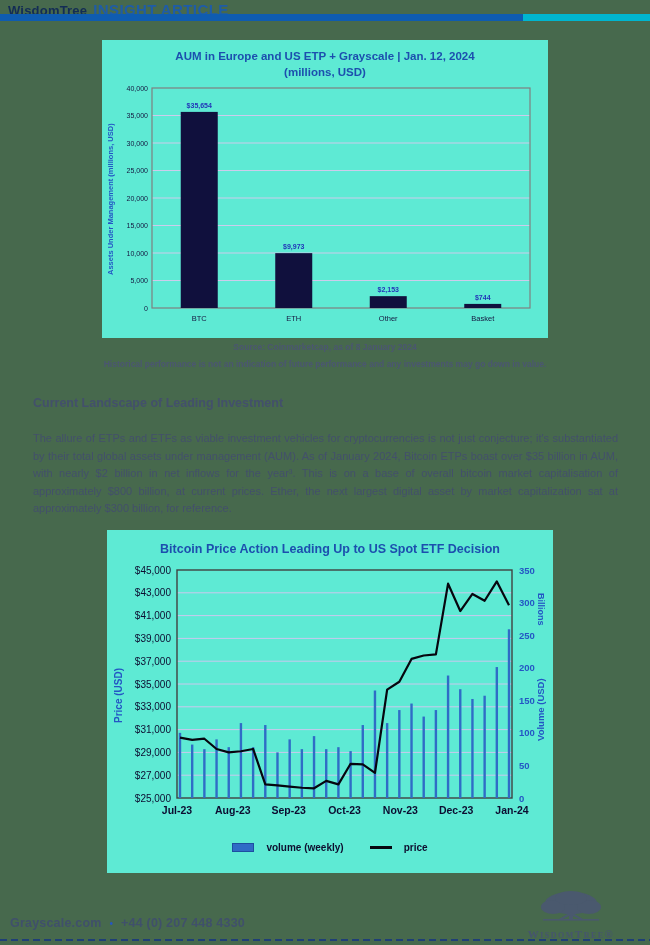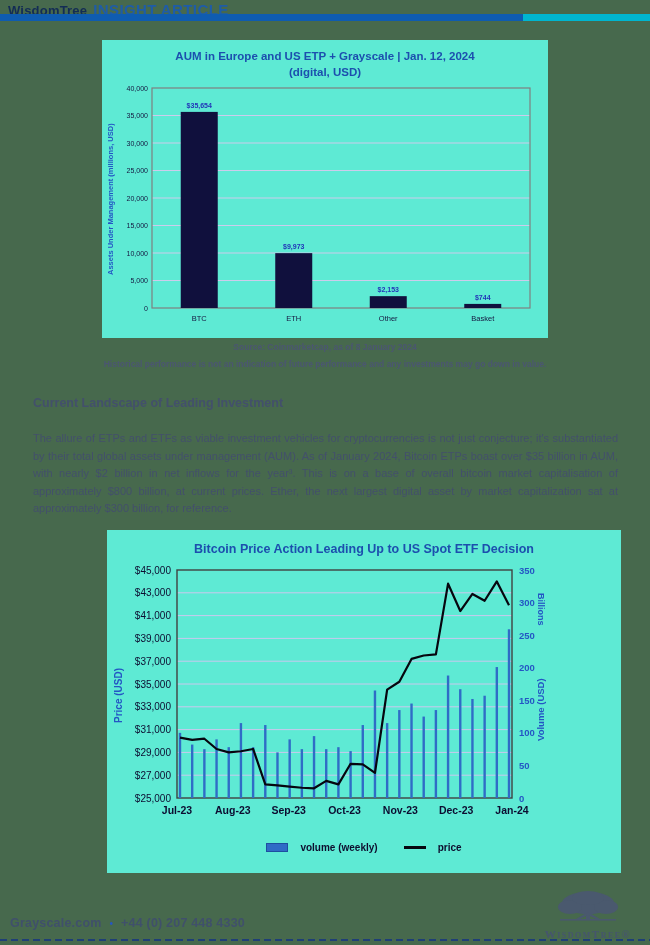--- a/index.html
+++ b/index.html
@@ -10,21 +10,21 @@
   .hdr{position:absolute;left:8px;top:1px;display:flex;align-items:baseline;gap:6px;}
   .hdr .brand{font-size:13px;font-weight:bold;color:#132c55;letter-spacing:.2px;}
   .hdr .label{font-size:15px;font-weight:bold;color:#1e5ca8;letter-spacing:.4px;}
   .hdr-bar{position:absolute;left:0;top:14px;height:7px;width:650px;}
   .hdr-bar .blue{position:absolute;left:0;top:0;height:7px;width:523px;background:#0f5cb0;}
   .hdr-bar .cyan{position:absolute;left:523px;top:0;height:7px;width:127px;background:#00b6d0;}
 
   
   .card{position:absolute;background:#5eead4;}
   .card1{left:102px;top:40px;width:446px;height:298px;}
-  .card2{left:107px;top:530px;width:514px;height:343px;}
+  .card2{left:107px;top:530px;width:446px;height:343px;}
   .c-title{position:absolute;left:0;right:0;text-align:center;font-weight:bold;color:#1c4fae;}
   .c1-t1{top:10px;font-size:11.5px;}
   .c1-t2{top:26px;font-size:11.5px;}
   .c2-t1{top:12px;font-size:12.5px;}
   .vtext{position:absolute;writing-mode:vertical-rl;transform:rotate(180deg);text-align:center;color:#2456c4;font-weight:bold;}
   .vtext-down{position:absolute;writing-mode:vertical-rl;text-align:center;color:#2456c4;font-weight:bold;}
   .c1-ylab{left:4px;top:50px;height:218px;font-size:7.5px;}
   .c2-ylab{left:6px;top:95px;height:140px;font-size:10px;}
   .c2-vol{left:428px;top:105px;height:150px;font-size:9.5px;}
   .c2-bil{left:429px;top:44px;height:70px;font-size:9px;}
@@ -41,42 +41,42 @@
   .fnote2{top:359px;}
 
   
   .art-head{position:absolute;left:33px;top:396px;font-size:12.5px;font-weight:bold;color:#43506b;}
   .art-body{position:absolute;left:33px;top:430px;width:585px;font-size:11px;line-height:17.5px;color:#43506b;text-align:justify;}
 
   
   .foot{position:absolute;left:10px;top:916px;display:flex;align-items:baseline;gap:8px;}
   .foot .site,.foot .phone{font-size:12.5px;font-weight:bold;color:#40506b;letter-spacing:.2px;}
   .foot .dot{color:#2456c4;font-size:10px;}
-  .logo{position:absolute;right:3px;top:890px;width:118px;text-align:center;}
+  .logo{position:absolute;right:20px;top:890px;width:118px;text-align:center;}
   .logo .mark{font-family:"Liberation Serif",serif;font-variant:small-caps;font-size:11px;letter-spacing:1.5px;color:#46556e;font-weight:bold;}
   .bot-dash{position:absolute;left:0;top:939px;height:2px;width:650px;
     background:repeating-linear-gradient(90deg,#1e3f77 0 7px,transparent 7px 11px);}
 </style>
 </head>
 <body>
 
 <div class="page">
 
   <div class="hdr">
     <span class="brand">WisdomTree</span>
     <span class="label">INSIGHT ARTICLE</span>
   </div>
   <div class="hdr-bar">
     <div class="blue"></div>
     <div class="cyan"></div>
   </div>
 
   <div class="card card1">
     <div class="c-title c1-t1">AUM in Europe and US ETP + Grayscale | Jan. 12, 2024</div>
-    <div class="c-title c1-t2">(digital, USD)</div>
+    <div class="c-title c1-t2">(millions, USD)</div>
     <div class="vtext c1-ylab">Assets Under Management (millions, USD)</div>
     <svg id="chart1-svg" class="chartsvg" width="446" height="298">
         <line x1="50" y1="240.5" x2="428" y2="240.5" stroke="#ccccec" stroke-width="1"></line>
         <line x1="50" y1="213" x2="428" y2="213" stroke="#ccccec" stroke-width="1"></line>
         <line x1="50" y1="185.5" x2="428" y2="185.5" stroke="#ccccec" stroke-width="1"></line>
         <line x1="50" y1="158" x2="428" y2="158" stroke="#ccccec" stroke-width="1"></line>
         <line x1="50" y1="130.5" x2="428" y2="130.5" stroke="#ccccec" stroke-width="1"></line>
         <line x1="50" y1="103" x2="428" y2="103" stroke="#ccccec" stroke-width="1"></line>
         <line x1="50" y1="75.5" x2="428" y2="75.5" stroke="#ccccec" stroke-width="1"></line>
         <rect x="50" y="48" width="378" height="220" fill="none" stroke="#7f7f7f" stroke-width="1.2"></rect>

